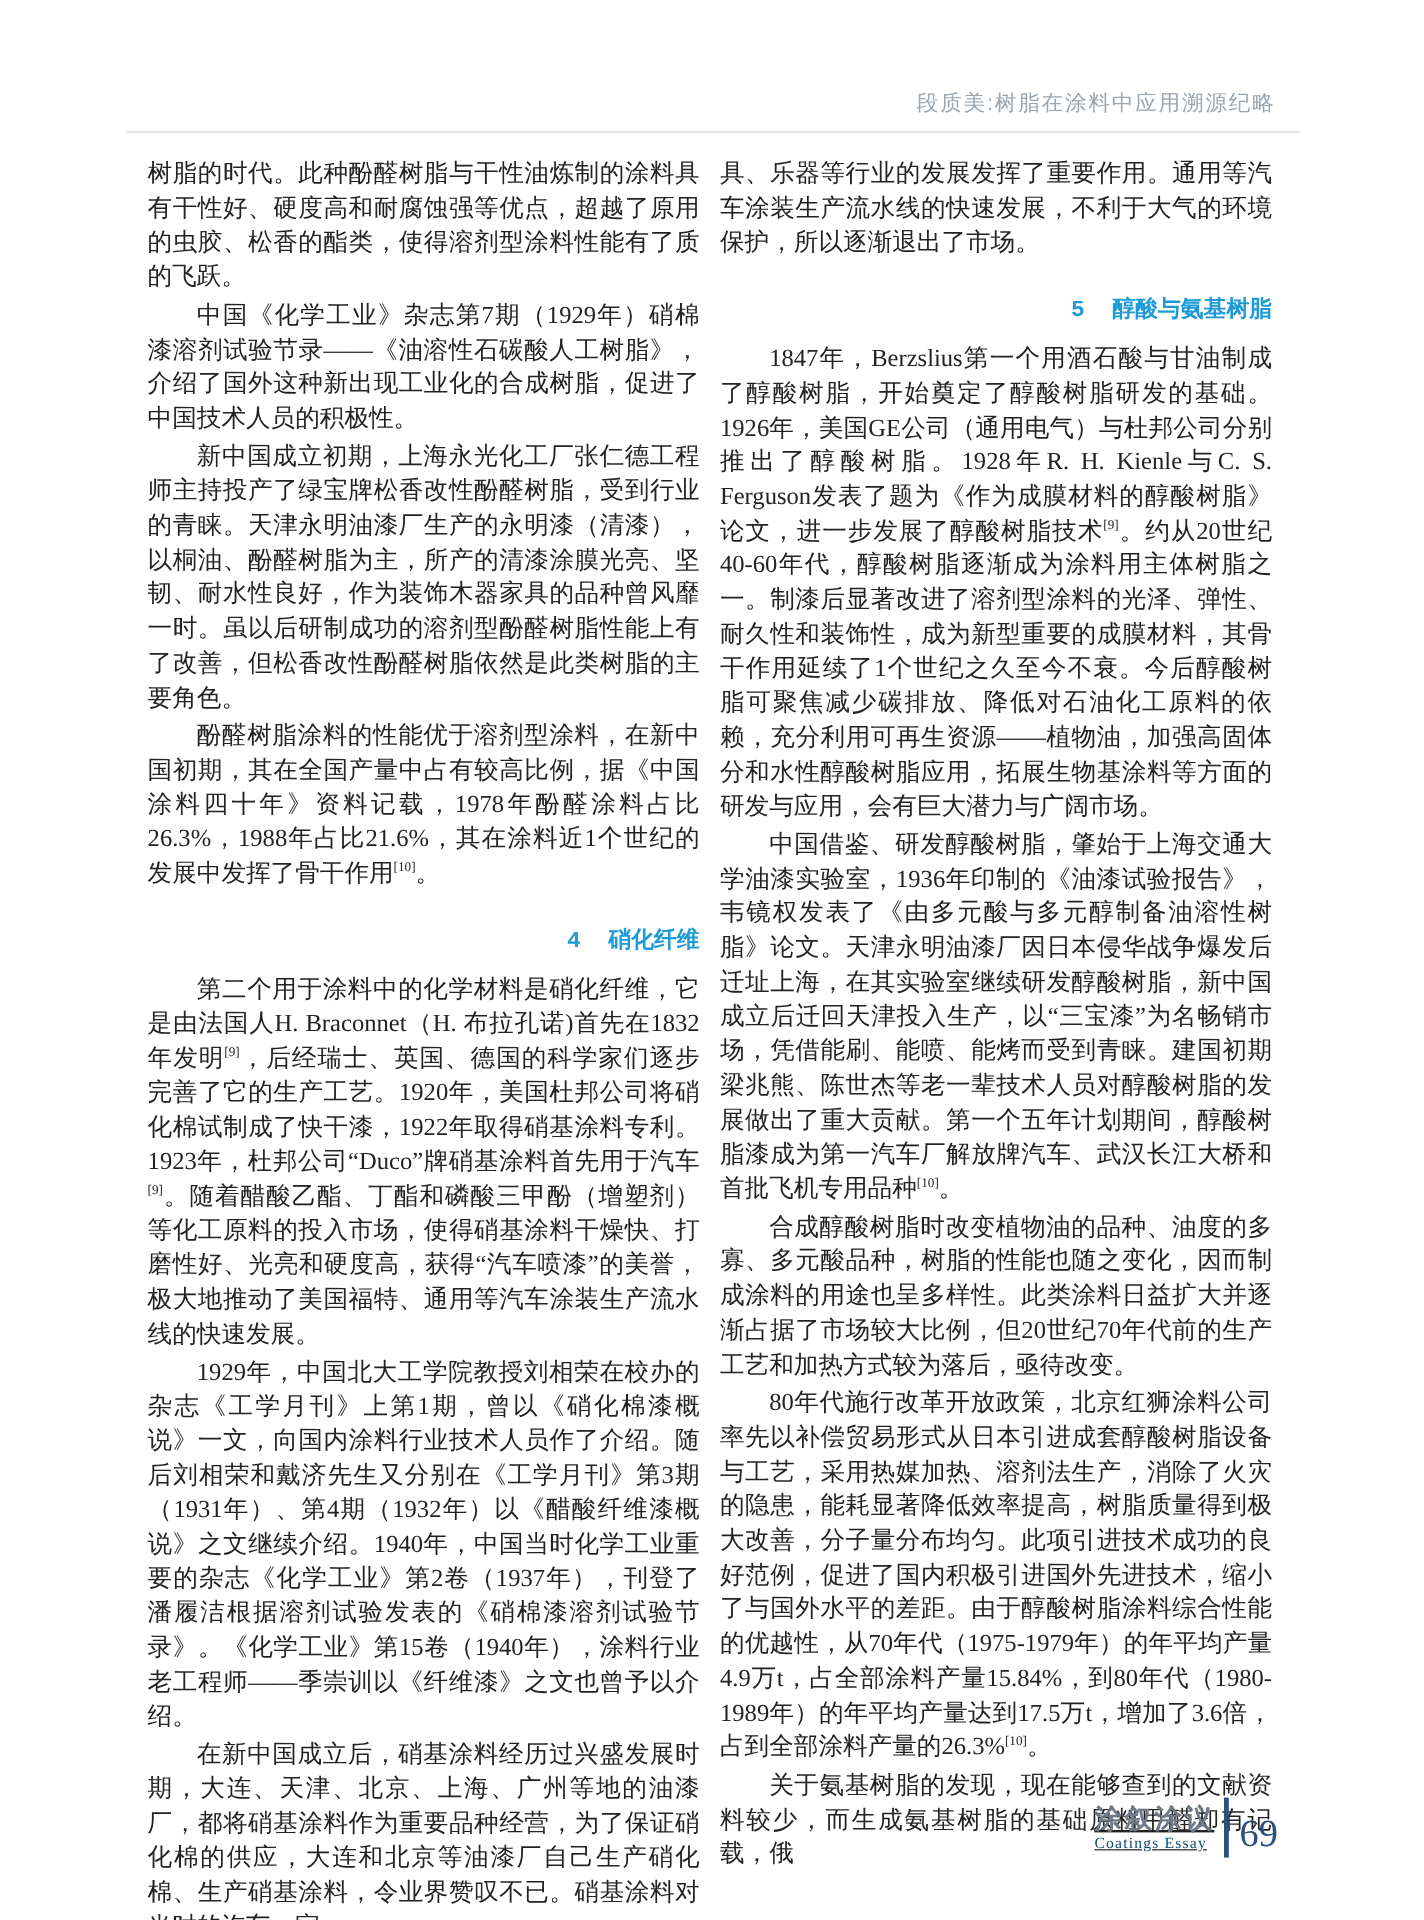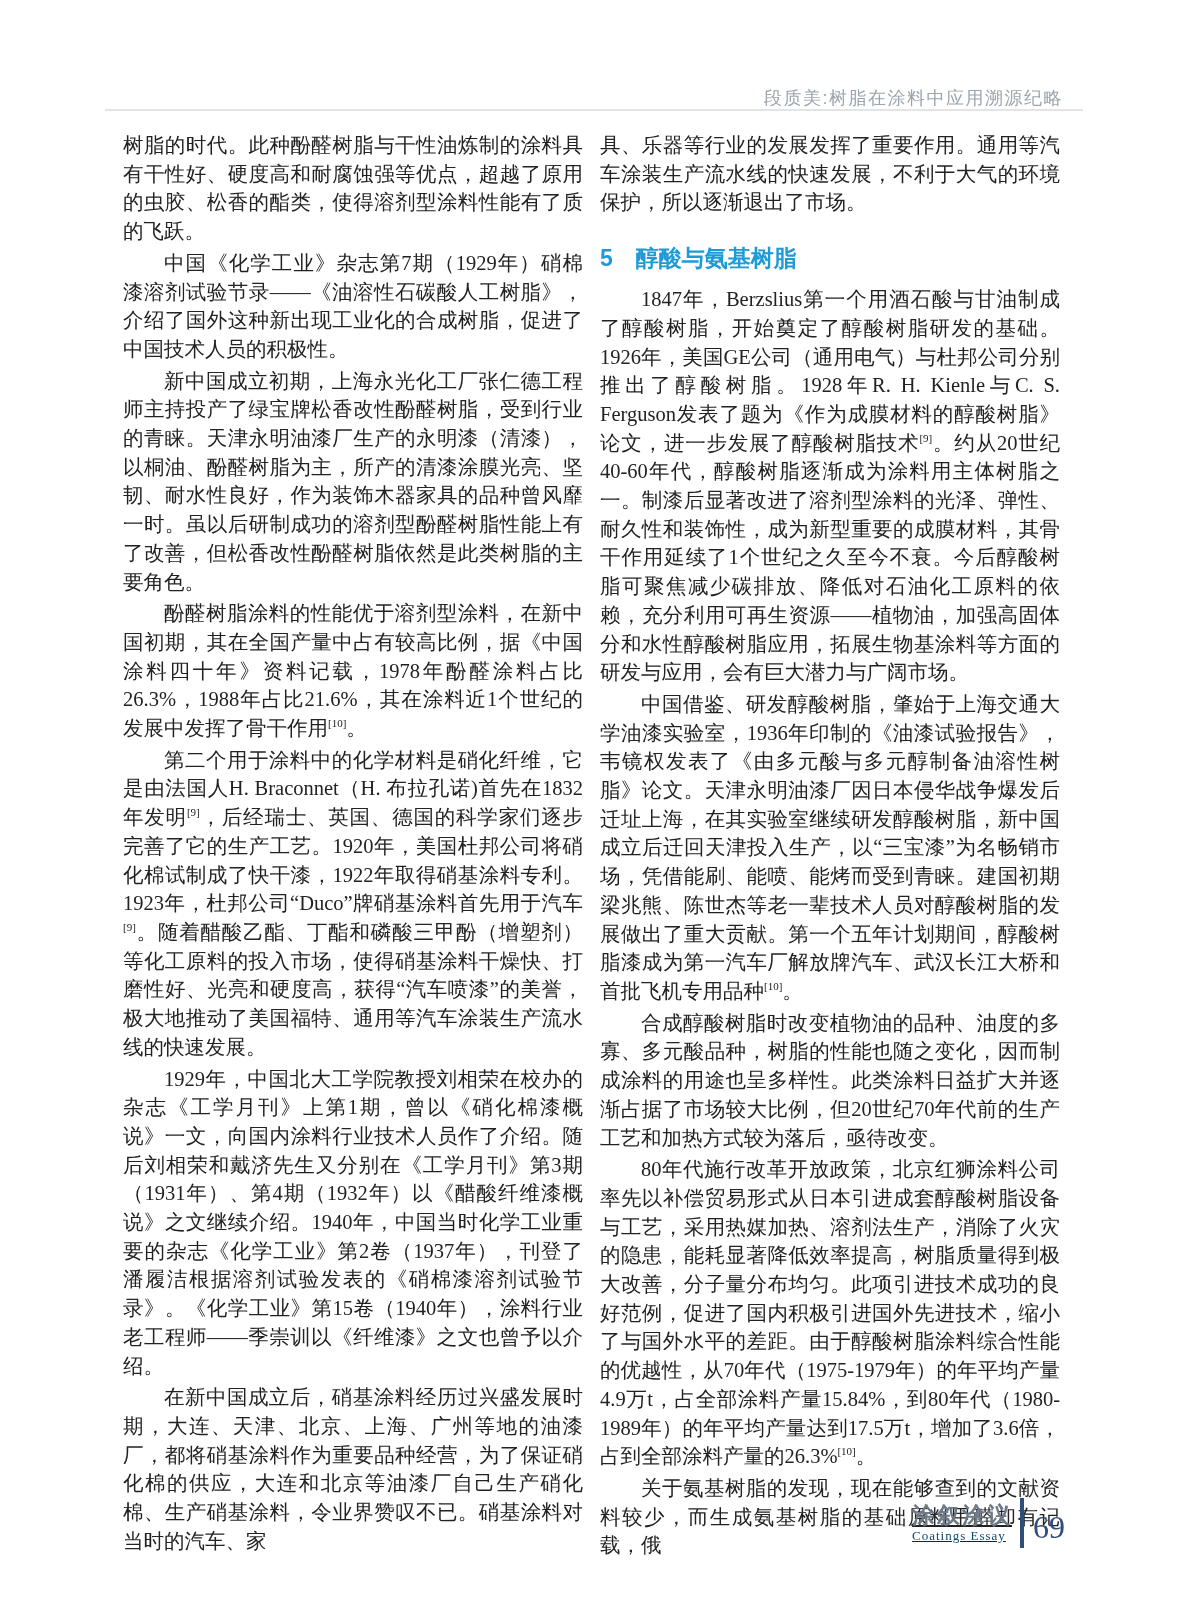--- a/index.html
+++ b/index.html
@@ -9,45 +9,45 @@
     --rule-gray:#e4e4e4;
     --body-text:#222222;
   }
   html,body{margin:0;padding:0;}
   body{
     width:1187px;height:1600px;position:relative;background:#ffffff;
     font-family:"Liberation Serif","DejaVu Serif",serif;
     color:var(--body-text);overflow:hidden;
   }
   .running-head{
-    position:absolute;top:86px;right:124px;
+    position:absolute;top:74px;right:124px;
     font-family:"Liberation Sans","DejaVu Sans",sans-serif;
     font-size:18px;letter-spacing:1.5px;color:var(--running-head-gray);
   }
   .head-rule{
     position:absolute;top:109px;left:105px;width:978px;height:2px;
     background:var(--rule-gray);
   }
   .content{
     position:absolute;top:131px;left:123px;width:937px;
     display:flex;gap:17px;
   }
   .col{
     width:460px;flex:0 0 460px;
     font-size:20.5px;line-height:28.7px;
     text-align:justify;text-justify:inter-ideograph;
   }
   .col p.para{margin:0 0 3px 0;}
   .col p.indent{text-indent:2em;}
   sup.ref{font-size:11px;line-height:0;vertical-align:super;}
   h2.section-heading{
-    font-family:Liberation Sans, sans-serif;
+    font-family:Liberation Mono, monospace;
     color:var(--accent-heading);
-    font-size:23px;font-weight:bold;line-height:32px;
-    margin:25px 0 11px 0;text-align:left;text-indent:0;
+    font-size:19px;font-weight:bold;line-height:32px;
+    margin:25px 0 11px 0;text-align:right;text-indent:0;
   }
   h2.section-heading .sec-num{margin-right:23px;}
   .footer{
     position:absolute;top:1494px;right:122px;
     display:flex;align-items:center;
   }
   .footer .brand{text-align:left;text-decoration:underline;}
   .footer .brand-cn{
     font-family:"Liberation Sans","DejaVu Sans",sans-serif;
     font-size:23px;font-weight:bold;letter-spacing:2px;color:#6f7a88;
@@ -73,20 +73,21 @@
 <div class="running-head">段质美:树脂在涂料中应用溯源纪略</div>
 
 <div class="head-rule"></div>
 
 <div class="content">
   <div class="col">
       <p class="para">树脂的时代。此种酚醛树脂与干性油炼制的涂料具有干性好、硬度高和耐腐蚀强等优点，超越了原用的虫胶、松香的酯类，使得溶剂型涂料性能有了质的飞跃。</p>
       <p class="para indent">中国《化学工业》杂志第7期（1929年）硝棉漆溶剂试验节录——《油溶性石碳酸人工树脂》，介绍了国外这种新出现工业化的合成树脂，促进了中国技术人员的积极性。</p>
       <p class="para indent">新中国成立初期，上海永光化工厂张仁德工程师主持投产了绿宝牌松香改性酚醛树脂，受到行业的青睐。天津永明油漆厂生产的永明漆（清漆），以桐油、酚醛树脂为主，所产的清漆涂膜光亮、坚韧、耐水性良好，作为装饰木器家具的品种曾风靡一时。虽以后研制成功的溶剂型酚醛树脂性能上有了改善，但松香改性酚醛树脂依然是此类树脂的主要角色。</p>
       <p class="para indent">酚醛树脂涂料的性能优于溶剂型涂料，在新中国初期，其在全国产量中占有较高比例，据《中国涂料四十年》资料记载，1978年酚醛涂料占比26.3%，1988年占比21.6%，其在涂料近1个世纪的发展中发挥了骨干作用<sup class="ref">[10]</sup>。</p>
+      <h2 class="section-heading"><span class="sec-num">4</span><span>硝化纤维</span></h2>
       <p class="para indent">第二个用于涂料中的化学材料是硝化纤维，它是由法国人H. Braconnet（H. 布拉孔诺)首先在1832年发明<sup class="ref">[9]</sup>，后经瑞士、英国、德国的科学家们逐步完善了它的生产工艺。1920年，美国杜邦公司将硝化棉试制成了快干漆，1922年取得硝基涂料专利。1923年，杜邦公司“Duco”牌硝基涂料首先用于汽车<sup class="ref">[9]</sup>。随着醋酸乙酯、丁酯和磷酸三甲酚（增塑剂）等化工原料的投入市场，使得硝基涂料干燥快、打磨性好、光亮和硬度高，获得“汽车喷漆”的美誉，极大地推动了美国福特、通用等汽车涂装生产流水线的快速发展。</p>
       <p class="para indent">1929年，中国北大工学院教授刘相荣在校办的杂志《工学月刊》上第1期，曾以《硝化棉漆概说》一文，向国内涂料行业技术人员作了介绍。随后刘相荣和戴济先生又分别在《工学月刊》第3期（1931年）、第4期（1932年）以《醋酸纤维漆概说》之文继续介绍。1940年，中国当时化学工业重要的杂志《化学工业》第2卷（1937年），刊登了潘履洁根据溶剂试验发表的《硝棉漆溶剂试验节录》。《化学工业》第15卷（1940年），涂料行业老工程师——季崇训以《纤维漆》之文也曾予以介绍。</p>
       <p class="para indent">在新中国成立后，硝基涂料经历过兴盛发展时期，大连、天津、北京、上海、广州等地的油漆厂，都将硝基涂料作为重要品种经营，为了保证硝化棉的供应，大连和北京等油漆厂自己生产硝化棉、生产硝基涂料，令业界赞叹不已。硝基涂料对当时的汽车、家</p>
     </div>
   <div class="col">
       <p class="para">具、乐器等行业的发展发挥了重要作用。通用等汽车涂装生产流水线的快速发展，不利于大气的环境保护，所以逐渐退出了市场。</p>
       <h2 class="section-heading"><span class="sec-num">5</span><span>醇酸与氨基树脂</span></h2>
       <p class="para indent">1847年，Berzslius第一个用酒石酸与甘油制成了醇酸树脂，开始奠定了醇酸树脂研发的基础。1926年，美国GE公司（通用电气）与杜邦公司分别推出了醇酸树脂。1928年R. H. Kienle与C. S. Ferguson发表了题为《作为成膜材料的醇酸树脂》论文，进一步发展了醇酸树脂技术<sup class="ref">[9]</sup>。约从20世纪40-60年代，醇酸树脂逐渐成为涂料用主体树脂之一。制漆后显著改进了溶剂型涂料的光泽、弹性、耐久性和装饰性，成为新型重要的成膜材料，其骨干作用延续了1个世纪之久至今不衰。今后醇酸树脂可聚焦减少碳排放、降低对石油化工原料的依赖，充分利用可再生资源——植物油，加强高固体分和水性醇酸树脂应用，拓展生物基涂料等方面的研发与应用，会有巨大潜力与广阔市场。</p>
       <p class="para indent">中国借鉴、研发醇酸树脂，肇始于上海交通大学油漆实验室，1936年印制的《油漆试验报告》，韦镜权发表了《由多元酸与多元醇制备油溶性树脂》论文。天津永明油漆厂因日本侵华战争爆发后迁址上海，在其实验室继续研发醇酸树脂，新中国成立后迁回天津投入生产，以“三宝漆”为名畅销市场，凭借能刷、能喷、能烤而受到青睐。建国初期梁兆熊、陈世杰等老一辈技术人员对醇酸树脂的发展做出了重大贡献。第一个五年计划期间，醇酸树脂漆成为第一汽车厂解放牌汽车、武汉长江大桥和首批飞机专用品种<sup class="ref">[10]</sup>。</p>
       <p class="para indent">合成醇酸树脂时改变植物油的品种、油度的多寡、多元酸品种，树脂的性能也随之变化，因而制成涂料的用途也呈多样性。此类涂料日益扩大并逐渐占据了市场较大比例，但20世纪70年代前的生产工艺和加热方式较为落后，亟待改变。</p>

